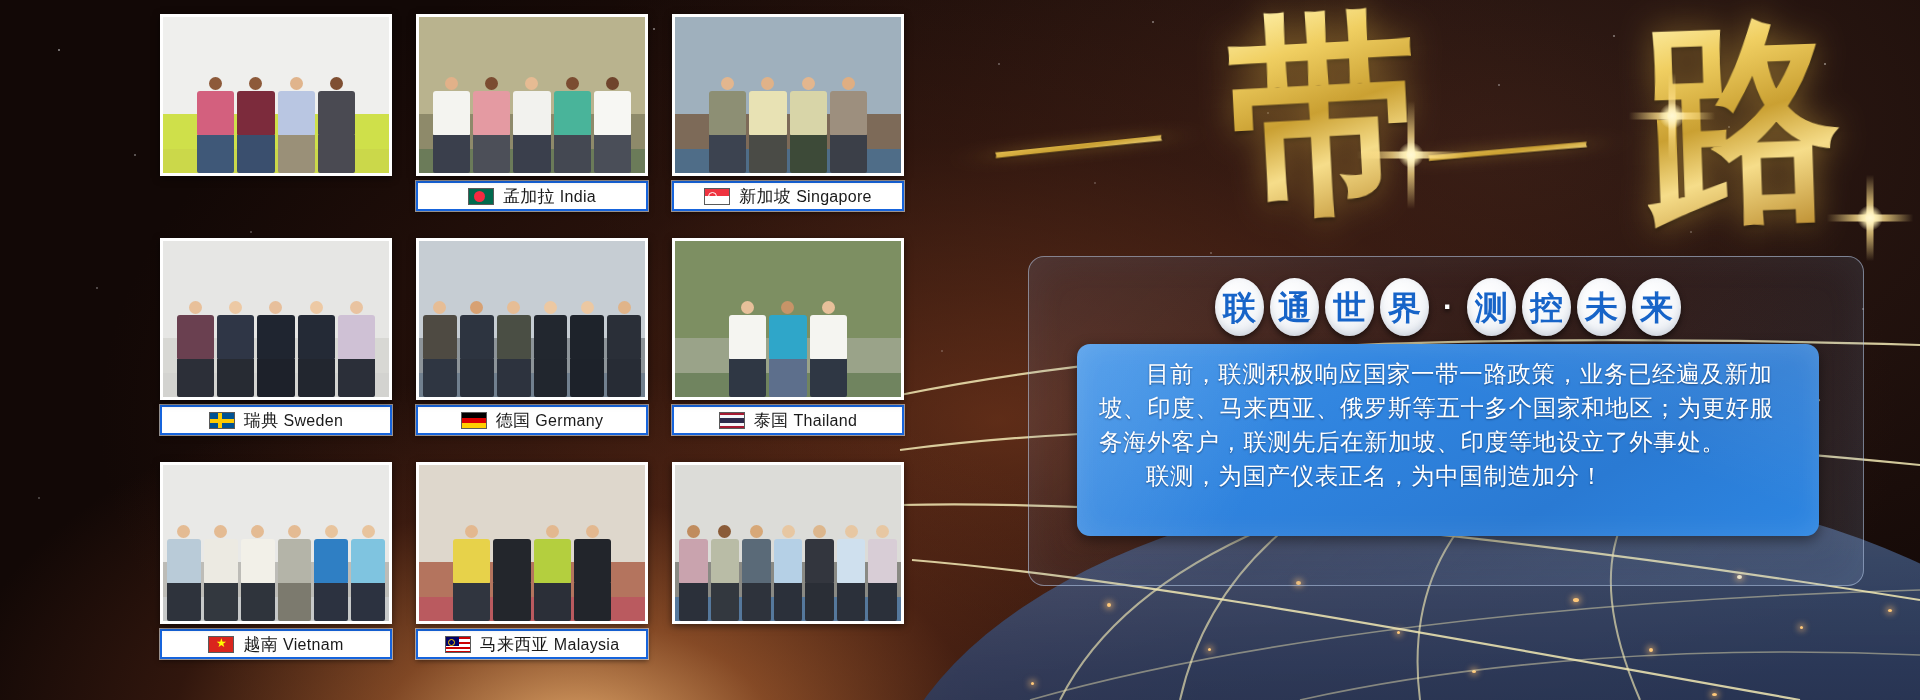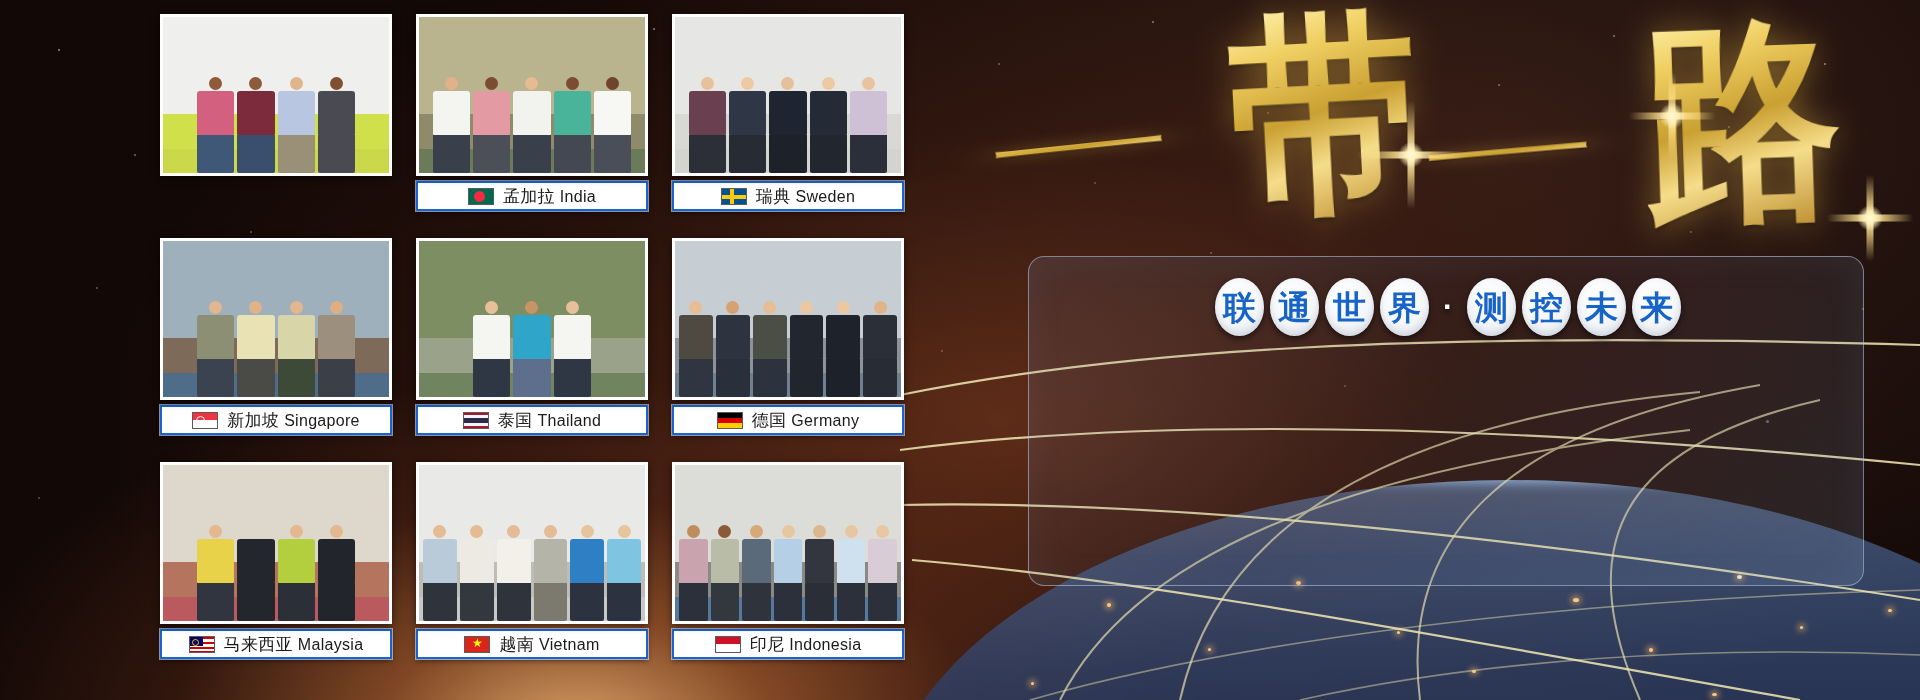--- a/index.html
+++ b/index.html
@@ -314,20 +314,52 @@
             </div>
           </div>
         </div>
         <div class="label">
           <span class="flag f-bd"></span>
           <span class="txt"><span>孟加拉</span> <span class="en">India</span></span>
         </div>
       </div>
       <div class="card">
         <div class="photo">
+          <div class="scene" style="background:linear-gradient(180deg,#9fb0bd 0%,#9fb0bd 62%,#7d6a58 62%,#7d6a58 100%)"></div>
+          <div class="floor" style="height:24px;background:#2a6fb0;opacity:.55"></div>
+          <div class="ppl">
+            <div class="p">
+              <div class="head" style="background:#e3b68e"></div>
+              <div class="torso" style="background:#8d8f74"></div>
+              <div class="legs" style="background:#3c4350"></div>
+            </div>
+            <div class="p">
+              <div class="head" style="background:#e0b288"></div>
+              <div class="torso" style="background:#e8e2b4"></div>
+              <div class="legs" style="background:#4a4b46"></div>
+            </div>
+            <div class="p">
+              <div class="head" style="background:#e3b68e"></div>
+              <div class="torso" style="background:#d8d5a8"></div>
+              <div class="legs" style="background:#3d4a38"></div>
+            </div>
+            <div class="p">
+              <div class="head" style="background:#dfae82"></div>
+              <div class="torso" style="background:#9d8f7e"></div>
+              <div class="legs" style="background:#3b3f48"></div>
+            </div>
+          </div>
+        </div>
+        <div class="label">
+          <span class="flag f-sg"></span>
+          <span class="txt"><span>新加坡</span> <span class="en">Singapore</span></span>
+        </div>
+      </div>
+      <div class="card">
+        <div class="photo">
           <div class="scene" style="background:linear-gradient(180deg,#e6e6e4 0%,#e6e6e4 62%,#d8d8d4 62%,#d8d8d4 100%)"></div>
           <div class="floor" style="height:24px;background:#cfd0cc;opacity:.55"></div>
           <div class="ppl">
             <div class="p">
               <div class="head" style="background:#e8c09a"></div>
               <div class="torso" style="background:#6a4050"></div>
               <div class="legs" style="background:#2c2f38"></div>
             </div>
             <div class="p">
               <div class="head" style="background:#edc9a4"></div>
@@ -351,48 +383,58 @@
             </div>
           </div>
         </div>
         <div class="label">
           <span class="flag f-se"></span>
           <span class="txt"><span>瑞典</span> <span class="en">Sweden</span></span>
         </div>
       </div>
       <div class="card">
         <div class="photo">
-          <div class="scene" style="background:linear-gradient(180deg,#9fb0bd 0%,#9fb0bd 62%,#7d6a58 62%,#7d6a58 100%)"></div>
-          <div class="floor" style="height:24px;background:#2a6fb0;opacity:.55"></div>
-          <div class="ppl">
-            <div class="p">
-              <div class="head" style="background:#e3b68e"></div>
-              <div class="torso" style="background:#8d8f74"></div>
-              <div class="legs" style="background:#3c4350"></div>
-            </div>
-            <div class="p">
-              <div class="head" style="background:#e0b288"></div>
-              <div class="torso" style="background:#e8e2b4"></div>
-              <div class="legs" style="background:#4a4b46"></div>
-            </div>
-            <div class="p">
-              <div class="head" style="background:#e3b68e"></div>
-              <div class="torso" style="background:#d8d5a8"></div>
-              <div class="legs" style="background:#3d4a38"></div>
-            </div>
-            <div class="p">
-              <div class="head" style="background:#dfae82"></div>
-              <div class="torso" style="background:#9d8f7e"></div>
-              <div class="legs" style="background:#3b3f48"></div>
+          <div class="scene" style="background:linear-gradient(180deg,#c6cdd3 0%,#c6cdd3 62%,#8d9499 62%,#8d9499 100%)"></div>
+          <div class="floor" style="height:24px;background:#5b6f86;opacity:.55"></div>
+          <div class="ppl">
+            <div class="p">
+              <div class="head" style="background:#e6bd95"></div>
+              <div class="torso" style="background:#4e4a42"></div>
+              <div class="legs" style="background:#2f3642"></div>
+            </div>
+            <div class="p">
+              <div class="head" style="background:#d7a173"></div>
+              <div class="torso" style="background:#2d3440"></div>
+              <div class="legs" style="background:#2a303b"></div>
+            </div>
+            <div class="p">
+              <div class="head" style="background:#e6bd95"></div>
+              <div class="torso" style="background:#4a4e44"></div>
+              <div class="legs" style="background:#2d333e"></div>
+            </div>
+            <div class="p">
+              <div class="head" style="background:#ecc8a2"></div>
+              <div class="torso" style="background:#22272f"></div>
+              <div class="legs" style="background:#21262e"></div>
+            </div>
+            <div class="p">
+              <div class="head" style="background:#ecc8a2"></div>
+              <div class="torso" style="background:#1e232b"></div>
+              <div class="legs" style="background:#1d222a"></div>
+            </div>
+            <div class="p">
+              <div class="head" style="background:#e0b489"></div>
+              <div class="torso" style="background:#2a2f38"></div>
+              <div class="legs" style="background:#272c35"></div>
             </div>
           </div>
         </div>
         <div class="label">
-          <span class="flag f-sg"></span>
-          <span class="txt"><span>新加坡</span> <span class="en">Singapore</span></span>
+          <span class="flag f-de"></span>
+          <span class="txt"><span>德国</span> <span class="en">Germany</span></span>
         </div>
       </div>
       <div class="card">
         <div class="photo">
           <div class="scene" style="background:linear-gradient(180deg,#7d8f62 0%,#7d8f62 62%,#9aa389 62%,#9aa389 100%)"></div>
           <div class="floor" style="height:24px;background:#4e6b3c;opacity:.55"></div>
           <div class="ppl">
             <div class="p">
               <div class="head" style="background:#e7c09a"></div>
               <div class="torso" style="background:#f5f5f1"></div>
@@ -410,58 +452,58 @@
             </div>
           </div>
         </div>
         <div class="label">
           <span class="flag f-th"></span>
           <span class="txt"><span>泰国</span> <span class="en">Thailand</span></span>
         </div>
       </div>
       <div class="card">
         <div class="photo">
-          <div class="scene" style="background:linear-gradient(180deg,#c6cdd3 0%,#c6cdd3 62%,#8d9499 62%,#8d9499 100%)"></div>
-          <div class="floor" style="height:24px;background:#5b6f86;opacity:.55"></div>
-          <div class="ppl">
-            <div class="p">
-              <div class="head" style="background:#e6bd95"></div>
-              <div class="torso" style="background:#4e4a42"></div>
-              <div class="legs" style="background:#2f3642"></div>
-            </div>
-            <div class="p">
-              <div class="head" style="background:#d7a173"></div>
-              <div class="torso" style="background:#2d3440"></div>
-              <div class="legs" style="background:#2a303b"></div>
-            </div>
-            <div class="p">
-              <div class="head" style="background:#e6bd95"></div>
-              <div class="torso" style="background:#4a4e44"></div>
-              <div class="legs" style="background:#2d333e"></div>
-            </div>
-            <div class="p">
-              <div class="head" style="background:#ecc8a2"></div>
-              <div class="torso" style="background:#22272f"></div>
-              <div class="legs" style="background:#21262e"></div>
-            </div>
-            <div class="p">
-              <div class="head" style="background:#ecc8a2"></div>
-              <div class="torso" style="background:#1e232b"></div>
-              <div class="legs" style="background:#1d222a"></div>
-            </div>
-            <div class="p">
-              <div class="head" style="background:#e0b489"></div>
-              <div class="torso" style="background:#2a2f38"></div>
-              <div class="legs" style="background:#272c35"></div>
+          <div class="scene" style="background:linear-gradient(180deg,#e9e9e7 0%,#e9e9e7 62%,#bdbcb7 62%,#bdbcb7 100%)"></div>
+          <div class="floor" style="height:24px;background:#cfd4d8;opacity:.55"></div>
+          <div class="ppl">
+            <div class="p">
+              <div class="head" style="background:#e4bb93"></div>
+              <div class="torso" style="background:#b9cbd8"></div>
+              <div class="legs" style="background:#2e333c"></div>
+            </div>
+            <div class="p">
+              <div class="head" style="background:#e4bb93"></div>
+              <div class="torso" style="background:#eceae2"></div>
+              <div class="legs" style="background:#33383f"></div>
+            </div>
+            <div class="p">
+              <div class="head" style="background:#e4bb93"></div>
+              <div class="torso" style="background:#f2f0e8"></div>
+              <div class="legs" style="background:#2f343c"></div>
+            </div>
+            <div class="p">
+              <div class="head" style="background:#e4bb93"></div>
+              <div class="torso" style="background:#b4b4a8"></div>
+              <div class="legs" style="background:#7c7a6e"></div>
+            </div>
+            <div class="p">
+              <div class="head" style="background:#e8c49d"></div>
+              <div class="torso" style="background:#2f7fc4"></div>
+              <div class="legs" style="background:#2c3240"></div>
+            </div>
+            <div class="p">
+              <div class="head" style="background:#e8c49d"></div>
+              <div class="torso" style="background:#7fc4e0"></div>
+              <div class="legs" style="background:#2c3240"></div>
             </div>
           </div>
         </div>
         <div class="label">
-          <span class="flag f-de"></span>
-          <span class="txt"><span>德国</span> <span class="en">Germany</span></span>
+          <span class="flag f-vn"></span>
+          <span class="txt"><span>越南</span> <span class="en">Vietnam</span></span>
         </div>
       </div>
       <div class="card">
         <div class="photo">
           <div class="scene" style="background:linear-gradient(180deg,#ded7cc 0%,#ded7cc 62%,#b4745e 62%,#b4745e 100%)"></div>
           <div class="floor" style="height:24px;background:#bf4560;opacity:.55"></div>
           <div class="ppl">
             <div class="p">
               <div class="head" style="background:#e3b88f"></div>
               <div class="torso" style="background:#e7d24a"></div>
@@ -484,62 +526,20 @@
             </div>
           </div>
         </div>
         <div class="label">
           <span class="flag f-my"></span>
           <span class="txt"><span>马来西亚</span> <span class="en">Malaysia</span></span>
         </div>
       </div>
       <div class="card">
         <div class="photo">
-          <div class="scene" style="background:linear-gradient(180deg,#e9e9e7 0%,#e9e9e7 62%,#bdbcb7 62%,#bdbcb7 100%)"></div>
-          <div class="floor" style="height:24px;background:#cfd4d8;opacity:.55"></div>
-          <div class="ppl">
-            <div class="p">
-              <div class="head" style="background:#e4bb93"></div>
-              <div class="torso" style="background:#b9cbd8"></div>
-              <div class="legs" style="background:#2e333c"></div>
-            </div>
-            <div class="p">
-              <div class="head" style="background:#e4bb93"></div>
-              <div class="torso" style="background:#eceae2"></div>
-              <div class="legs" style="background:#33383f"></div>
-            </div>
-            <div class="p">
-              <div class="head" style="background:#e4bb93"></div>
-              <div class="torso" style="background:#f2f0e8"></div>
-              <div class="legs" style="background:#2f343c"></div>
-            </div>
-            <div class="p">
-              <div class="head" style="background:#e4bb93"></div>
-              <div class="torso" style="background:#b4b4a8"></div>
-              <div class="legs" style="background:#7c7a6e"></div>
-            </div>
-            <div class="p">
-              <div class="head" style="background:#e8c49d"></div>
-              <div class="torso" style="background:#2f7fc4"></div>
-              <div class="legs" style="background:#2c3240"></div>
-            </div>
-            <div class="p">
-              <div class="head" style="background:#e8c49d"></div>
-              <div class="torso" style="background:#7fc4e0"></div>
-              <div class="legs" style="background:#2c3240"></div>
-            </div>
-          </div>
-        </div>
-        <div class="label">
-          <span class="flag f-vn"></span>
-          <span class="txt"><span>越南</span> <span class="en">Vietnam</span></span>
-        </div>
-      </div>
-      <div class="card">
-        <div class="photo">
           <div class="scene" style="background:linear-gradient(180deg,#dcdcd8 0%,#dcdcd8 62%,#8a8a84 62%,#8a8a84 100%)"></div>
           <div class="floor" style="height:24px;background:#2a6ab0;opacity:.55"></div>
           <div class="ppl">
             <div class="p">
               <div class="head" style="background:#c08c5e"></div>
               <div class="torso" style="background:#c9a3ae"></div>
               <div class="legs" style="background:#2b303a"></div>
             </div>
             <div class="p">
               <div class="head" style="background:#8a5b38"></div>
@@ -565,24 +565,20 @@
               <div class="head" style="background:#e7c7a2"></div>
               <div class="torso" style="background:#cfe0ee"></div>
               <div class="legs" style="background:#2b303a"></div>
             </div>
             <div class="p">
               <div class="head" style="background:#e7c7a2"></div>
               <div class="torso" style="background:#d8cdd6"></div>
               <div class="legs" style="background:#2b303a"></div>
             </div>
           </div>
-        </div>
-        <div class="label">
-          <span class="flag f-id"></span>
-          <span class="txt"><span>印尼</span> <span class="en">Indonesia</span></span>
         </div>
       </div>
     </div>
 
   <div class="calligraphy">
     <div class="cal-char" style="left:0px;top:80px;font-size:120px;transform:rotate(-6deg) scaleX(1.5) scaleY(.42);">一</div>
     <div class="cal-char" style="left:210px;top:12px;font-size:190px;transform:rotate(-3deg) scaleY(1.12);">带</div>
     <div class="cal-char" style="left:430px;top:86px;font-size:118px;transform:rotate(-5deg) scaleX(1.45) scaleY(.42);">一</div>
     <div class="cal-char" style="left:625px;top:14px;font-size:196px;transform:rotate(-2deg) scaleY(1.1);">路</div>
 
@@ -604,14 +600,18 @@
       <div class="sbadge">通</div>
       <div class="sbadge">世</div>
       <div class="sbadge">界</div>
       <div class="sdot">·</div>
       <div class="sbadge">测</div>
       <div class="sbadge">控</div>
       <div class="sbadge">未</div>
       <div class="sbadge">来</div>
     </div>
 
+  <div class="para">
+    <p>目前，联测积极响应国家一带一路政策，业务已经遍及新加坡、印度、马来西亚、俄罗斯等五十多个国家和地区；为更好服务海外客户，联测先后在新加坡、印度等地设立了外事处。</p>
+    <p>联测，为国产仪表正名，为中国制造加分！</p>
+  </div>
 
 </div>
 
 </body></html>

